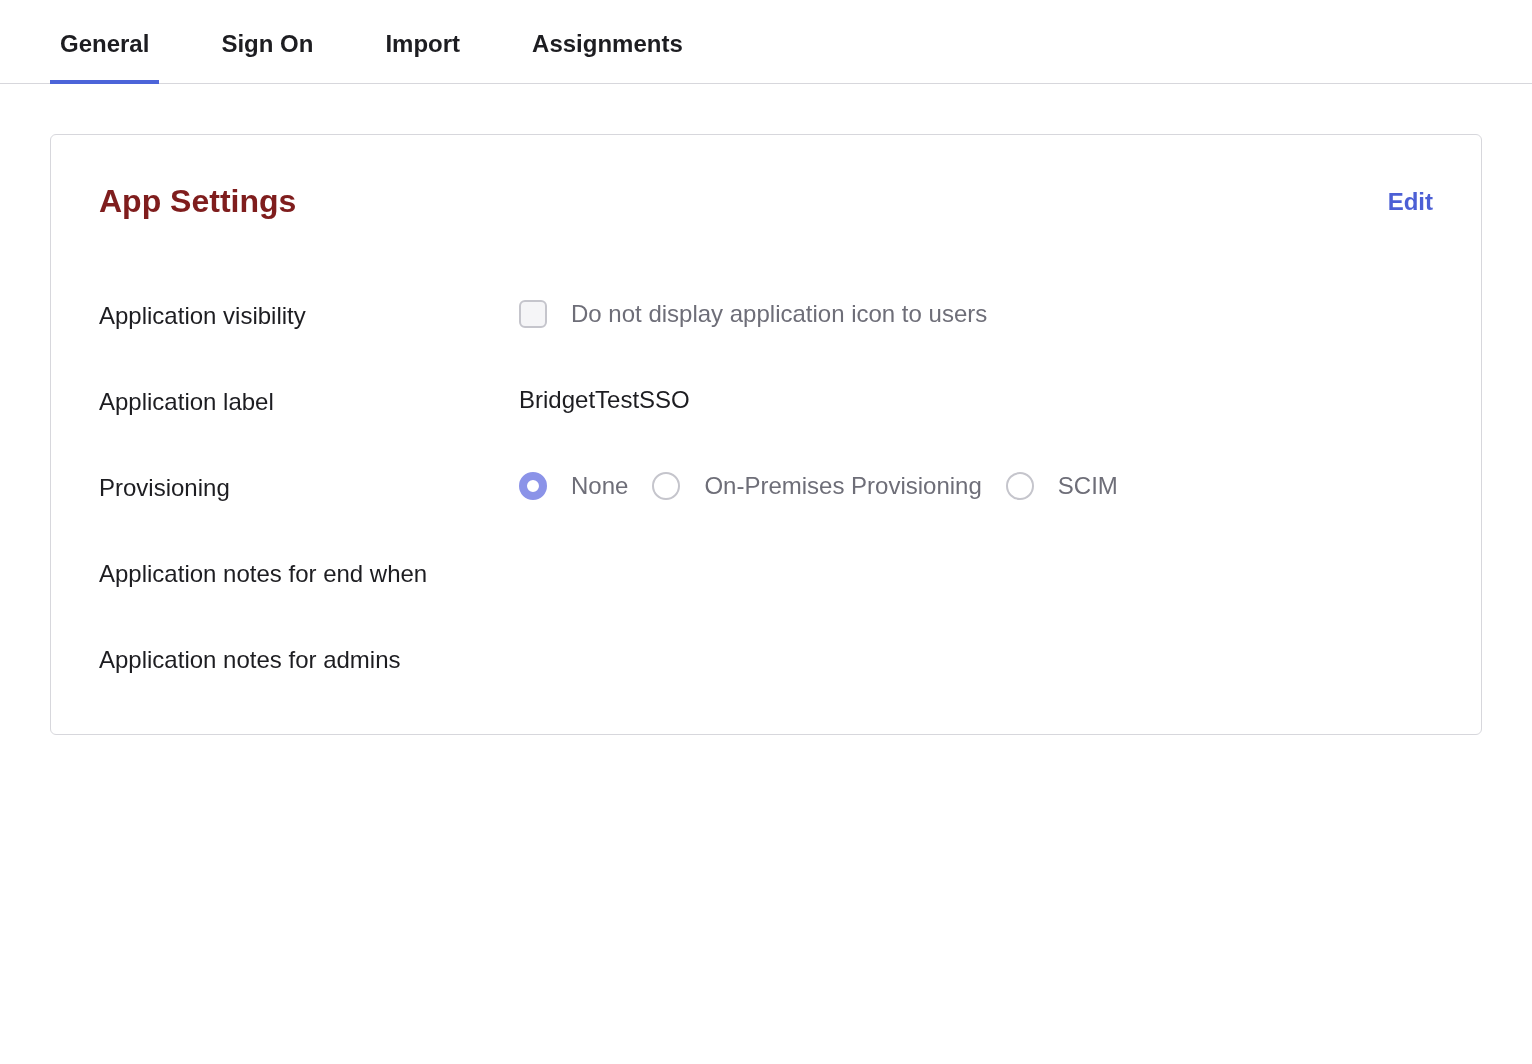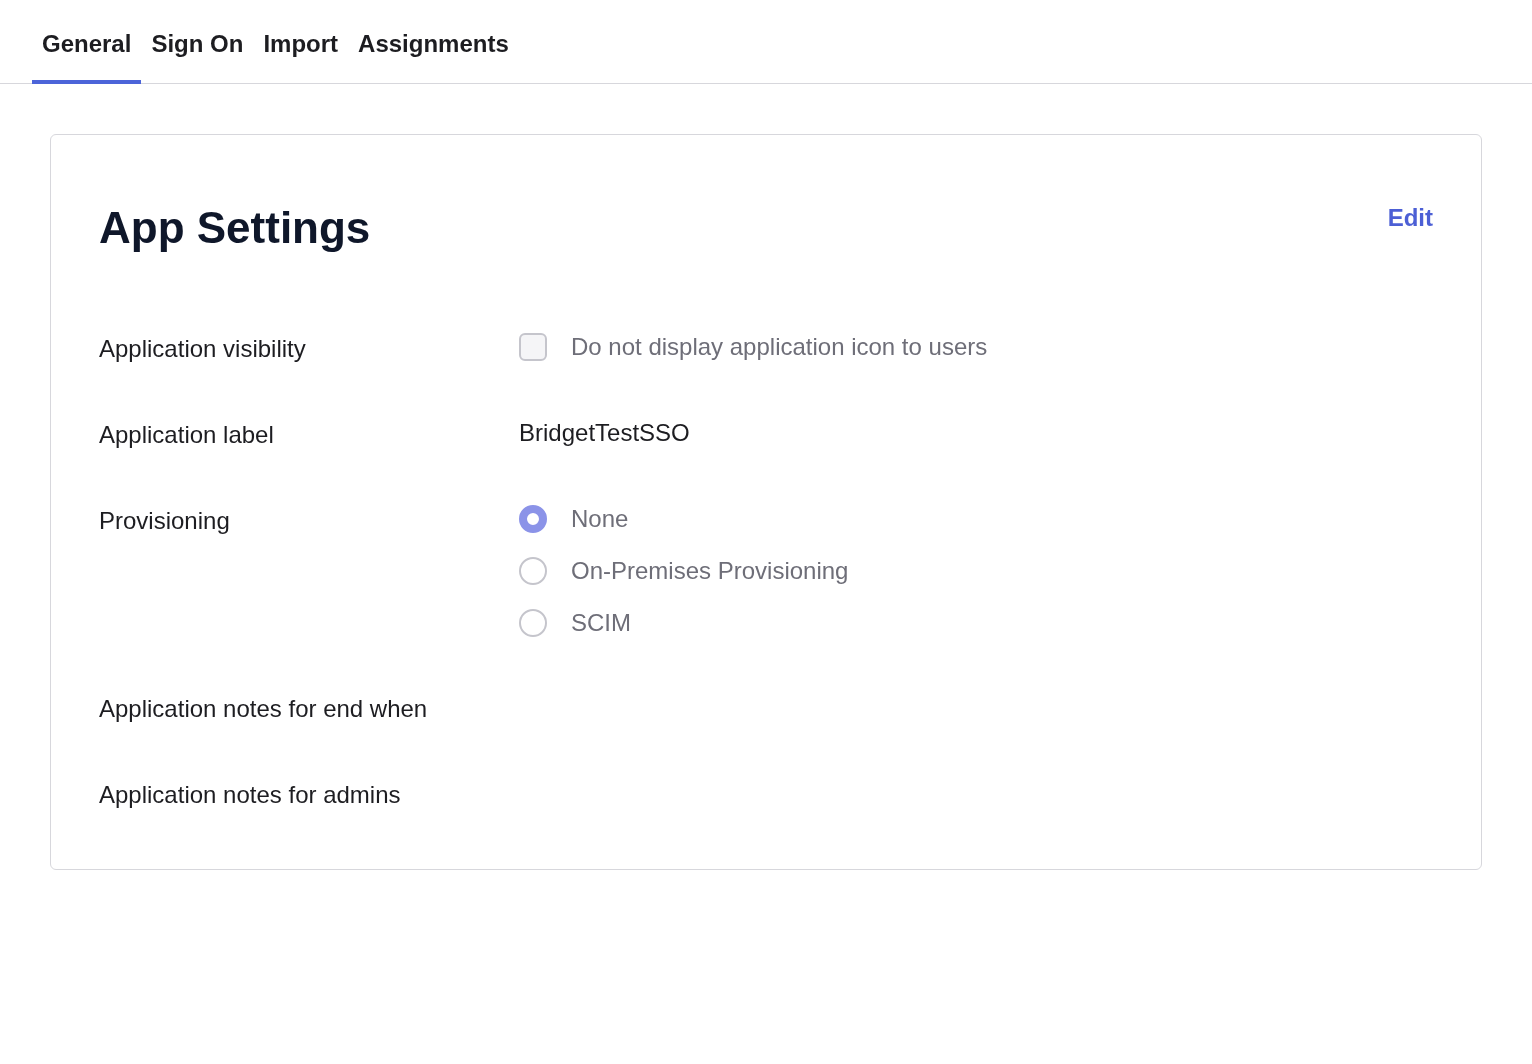--- a/index.html
+++ b/index.html
@@ -11,21 +11,22 @@
       font-family: -apple-system, BlinkMacSystemFont, "Segoe UI", Helvetica, Arial, sans-serif;
       background: #ffffff;
       color: #1d1d21;
       width: 1532px;
       height: 1064px;
       padding: 0;
     }
     .tabs {
       display: flex;
       border-bottom: 1px solid #d7d7dc;
-      padding-left: 32px;
+      padding-left: 50px;
+      gap: 52px;
     }
     .tab {
       padding: 30px 10px 22px 10px;
       font-size: 24px;
       font-weight: 600;
       color: #1d1d21;
       cursor: pointer;
       border-bottom: 4px solid transparent;
       margin-bottom: -1px;
     }
@@ -38,24 +39,23 @@
       border-radius: 6px;
       padding: 48px 48px 56px 48px;
     }
     .card-header {
       display: flex;
       justify-content: space-between;
       align-items: center;
       margin-bottom: 80px;
     }
     .card-title {
-      font-size: 44px;
+      font-size: 32px;
       font-weight: 700;
-      color: #0f172a;
-      margin-top: 20px;
+      color: #7f1d1d;
     }
     .edit-link {
       font-size: 24px;
       font-weight: 600;
       color: #4c5fd5;
       cursor: pointer;
     }
     .form-row {
       display: flex;
       align-items: flex-start;
@@ -88,21 +88,21 @@
       background: #f5f5f7;
       cursor: pointer;
       flex-shrink: 0;
     }
     .checkbox-label {
       font-size: 24px;
       color: #6e6e78;
     }
     .radio-group {
       display: flex;
-      flex-direction: column;
+      flex-direction: row;
       gap: 24px;
     }
     .radio-row {
       display: flex;
       align-items: center;
       gap: 24px;
     }
     .radio {
       width: 28px;
       height: 28px;

